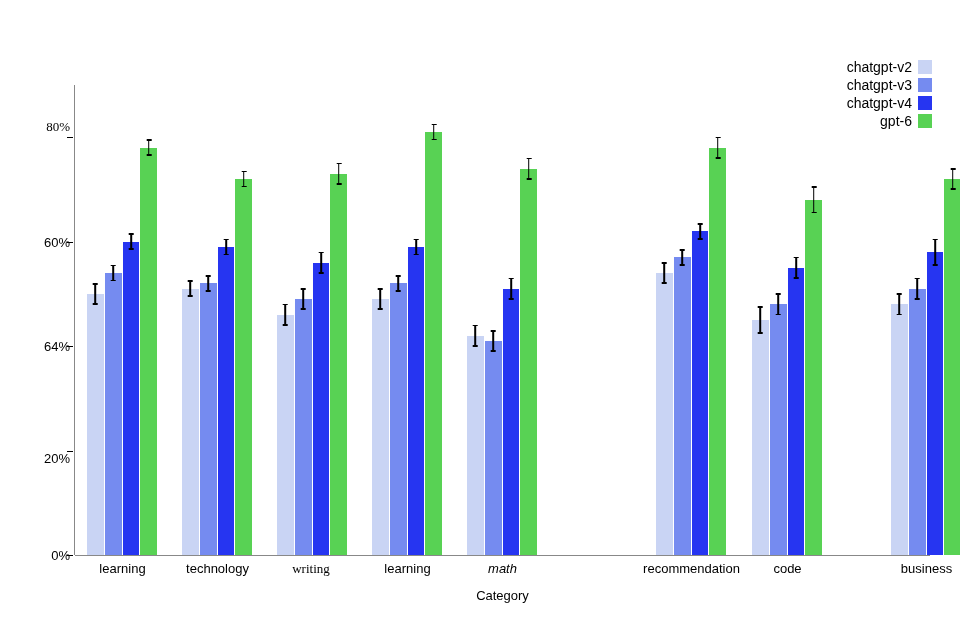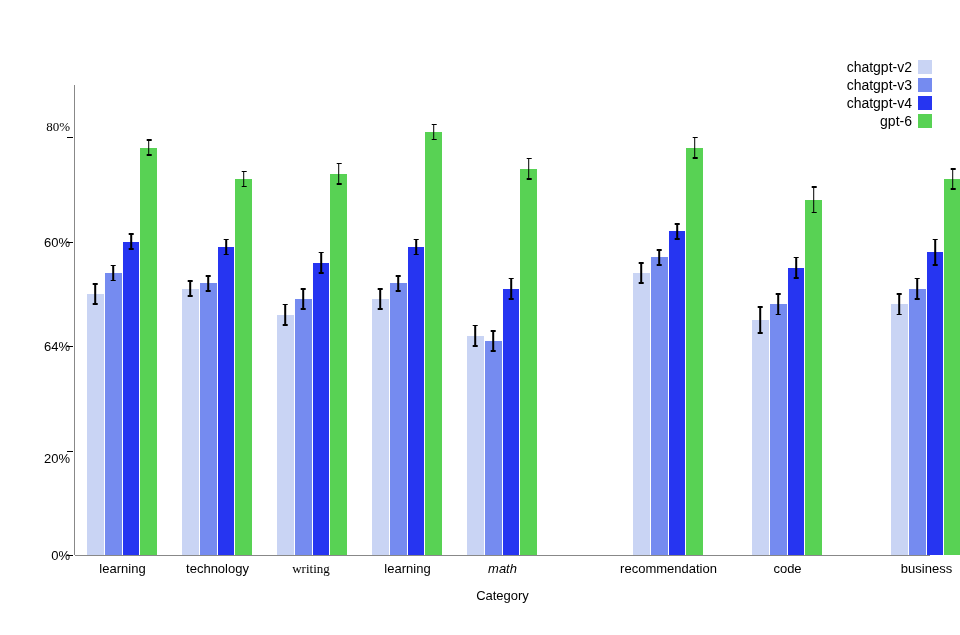--- a/index.html
+++ b/index.html
@@ -225,21 +225,21 @@
             <div class="err" style="height: 20.8889px; bottom: 203.667px;"></div>
           </div>
           <div class="bar" style="left: 47.5px; width: 16.8125px; height: 266.333px; background: rgb(38, 53, 241);">
             <div class="err" style="height: 20.8889px; bottom: 255.889px;"></div>
           </div>
           <div class="bar" style="left: 65.3125px; width: 16.8125px; height: 386.444px; background: rgb(88, 210, 84);">
             <div class="err" style="height: 20.8889px; bottom: 376px;"></div>
           </div>
           <div class="x-tick-label" style="left: 47.5px;">math</div>
         </div>
-        <div class="group" style="left: 546px; width: 95px; text-align: right;">
+        <div class="group" style="left: 569px; width: 95px; text-align: right;">
           <div class="bar" style="left: 11.875px; width: 16.8125px; height: 282px; background: rgb(201, 212, 244);">
             <div class="err" style="height: 20.8889px; bottom: 271.556px;"></div>
           </div>
           <div class="bar" style="left: 29.6875px; width: 16.8125px; height: 297.667px; background: rgb(117, 139, 240);">
             <div class="err" style="height: 15.6667px; bottom: 289.833px;"></div>
           </div>
           <div class="bar" style="left: 47.5px; width: 16.8125px; height: 323.778px; background: rgb(38, 53, 241);">
             <div class="err" style="height: 15.6667px; bottom: 315.944px;"></div>
           </div>
           <div class="bar" style="left: 65.3125px; width: 16.8125px; height: 407.333px; background: rgb(88, 210, 84);">

